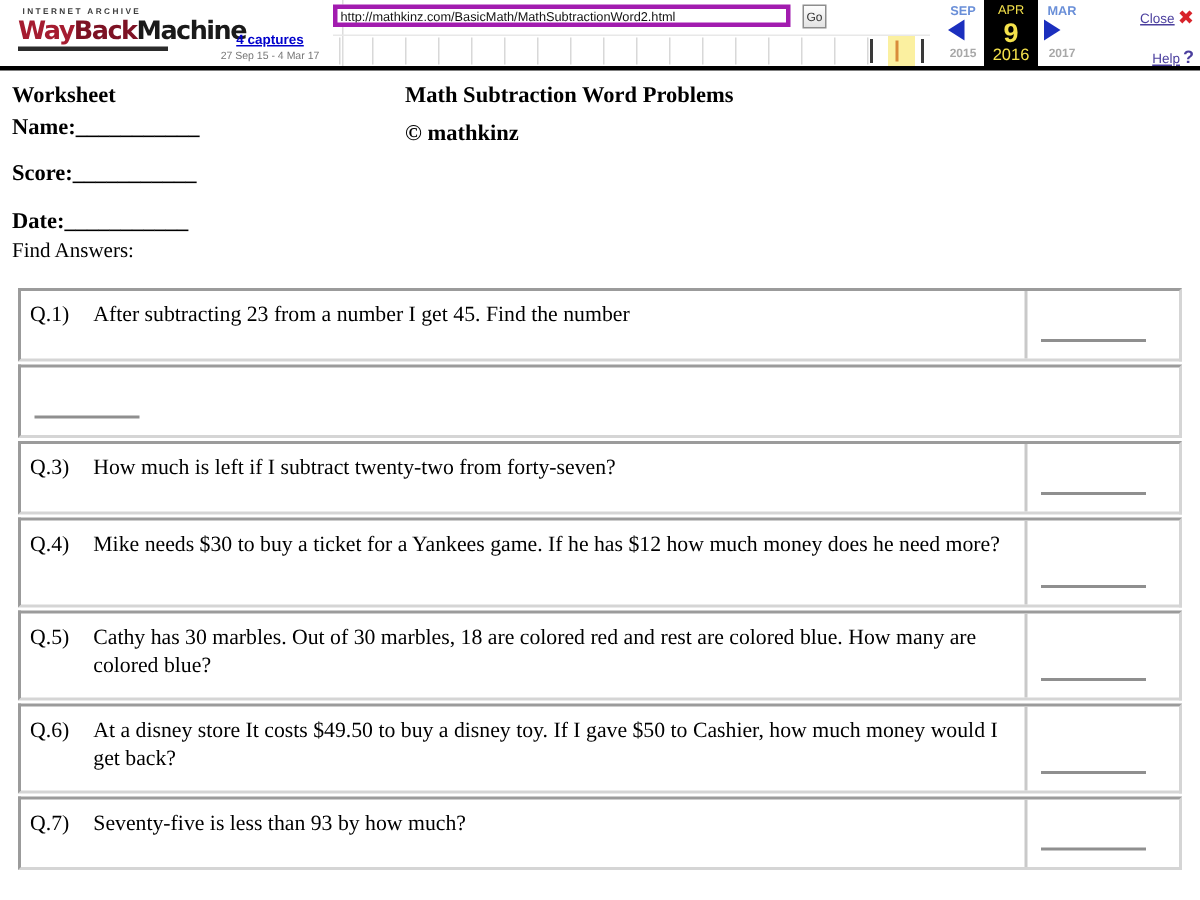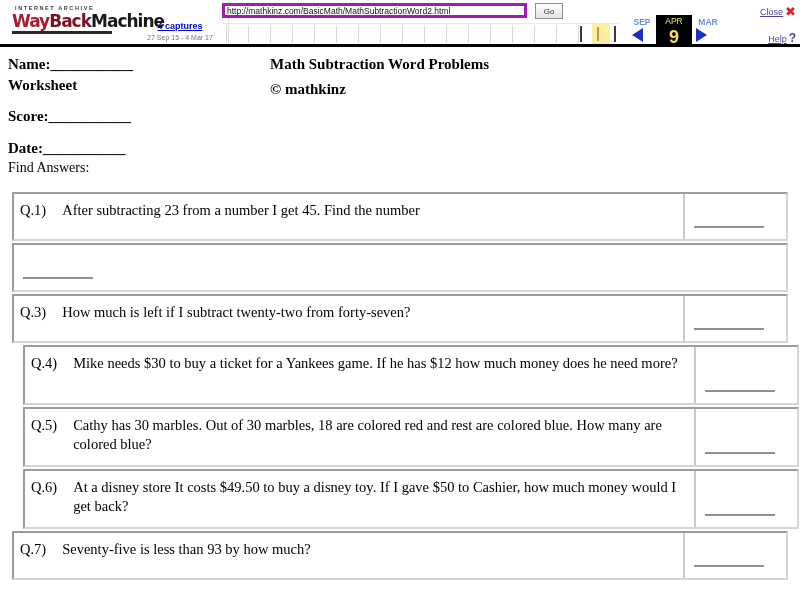--- a/index.html
+++ b/index.html
@@ -102,21 +102,21 @@
     font-family: "Liberation Sans", "DejaVu Sans", sans-serif;
     color: #111111;
     padding: 0 2px;
     box-sizing: border-box;
     line-height: 14px;
   }
   .wb-go-btn {
     position: absolute;
     left: 313px;
     top: 0;
-    width: 28px;
+    width: 16px;
     height: 16px;
     border: 1px solid #8d8d8d;
     background: linear-gradient(#fdfdfd, #e3e3e3);
     font-size: 8px;
     text-align: center;
     line-height: 15px;
     color: #333333;
     box-sizing: border-box;
     cursor: pointer;
   }
@@ -157,21 +157,21 @@
     top: 3px;
     left: 375px;
     width: 2px;
     height: 14px;
     background: #d98b3a;
   }
 
   .wb-datenav {
     position: absolute;
     left: 626px;
-    top: 15px;
+    top: 0px;
     width: 110px;
     height: 44px;
   }
   .wb-year-col {
     position: absolute;
     top: 2px;
     width: 32px;
     text-align: center;
     font-size: 8.5px;
     font-weight: bold;
@@ -347,21 +347,21 @@
     position: relative;
   }
   .a-line {
     position: absolute;
     left: 9px;
     bottom: 11px;
     width: 70px;
     height: 2px;
     background: #8f8f8f;
   }
-  .q-row.tall { min-height: 60px; margin-left: 11px; }
+  .q-row.tall { min-height: 60px; }
 </style>
 </head>
 <body>
 
 <div id="wayback-toolbar">
 
   <div class="wb-logo-block">
     <div class="wb-ia-text">INTERNET ARCHIVE</div>
     <div class="wb-wayback-wordmark"><span class="wb-wordmark-way">Way</span><span class="wb-wordmark-back">Back</span><span class="wb-wordmark-machine">Machine</span></div>
     <div class="wb-wordmark-underbar"></div>
@@ -427,22 +427,22 @@
   <div class="wb-corner bottom">
     <a href="#">Help</a><span class="wb-q">?</span>
   </div>
 
 </div>
 
 <div id="worksheet">
 
   <div class="ws-header">
     <div class="ws-namecol">
+      <div class="ws-field">Worksheet</div>
       <div class="ws-field">Name:___________</div>
-      <div class="ws-field">Worksheet</div>
       <div class="ws-field ws-gap-score">Score:___________</div>
       <div class="ws-field ws-gap-date">Date:___________</div>
     </div>
 
     <div class="ws-title-block">
       <div>Math Subtraction Word Problems</div>
       <div class="ws-copyright">© mathkinz</div>
     </div>
 
     <div class="ws-find">Find Answers:</div>

